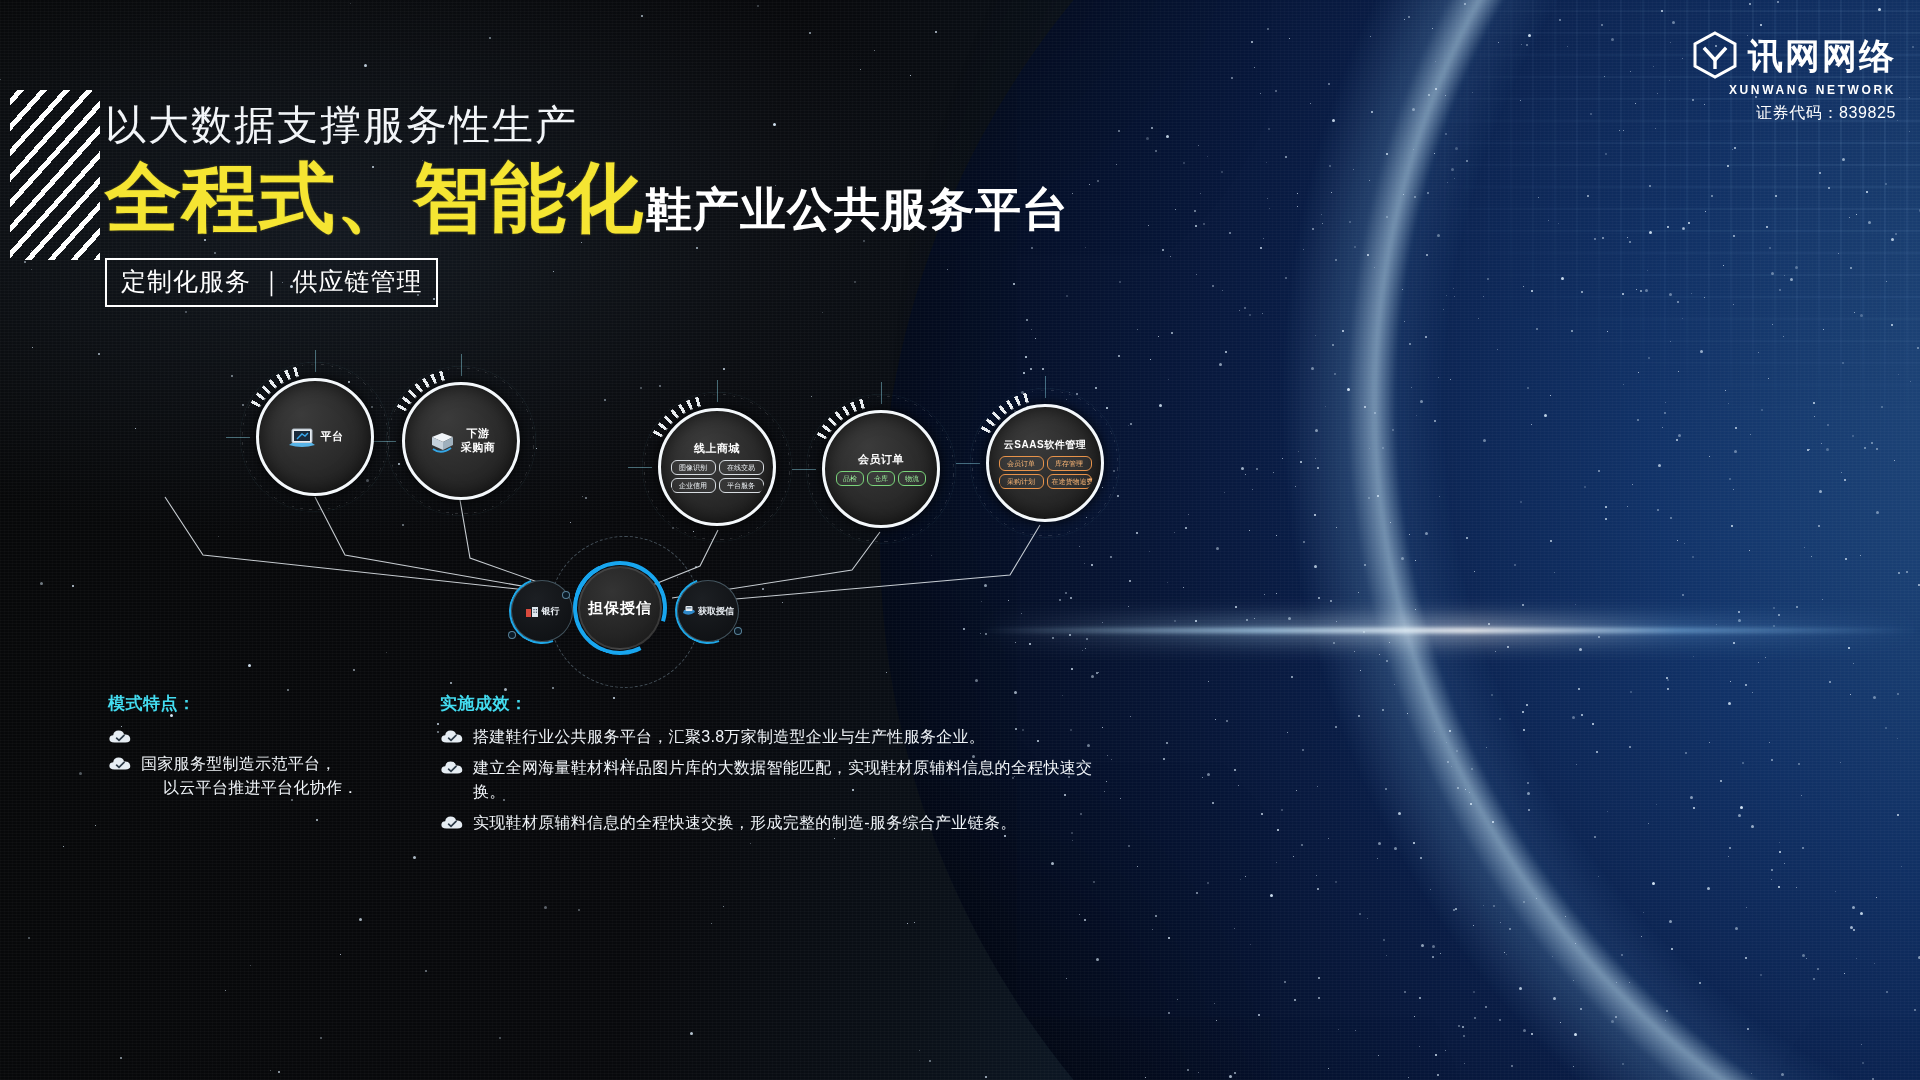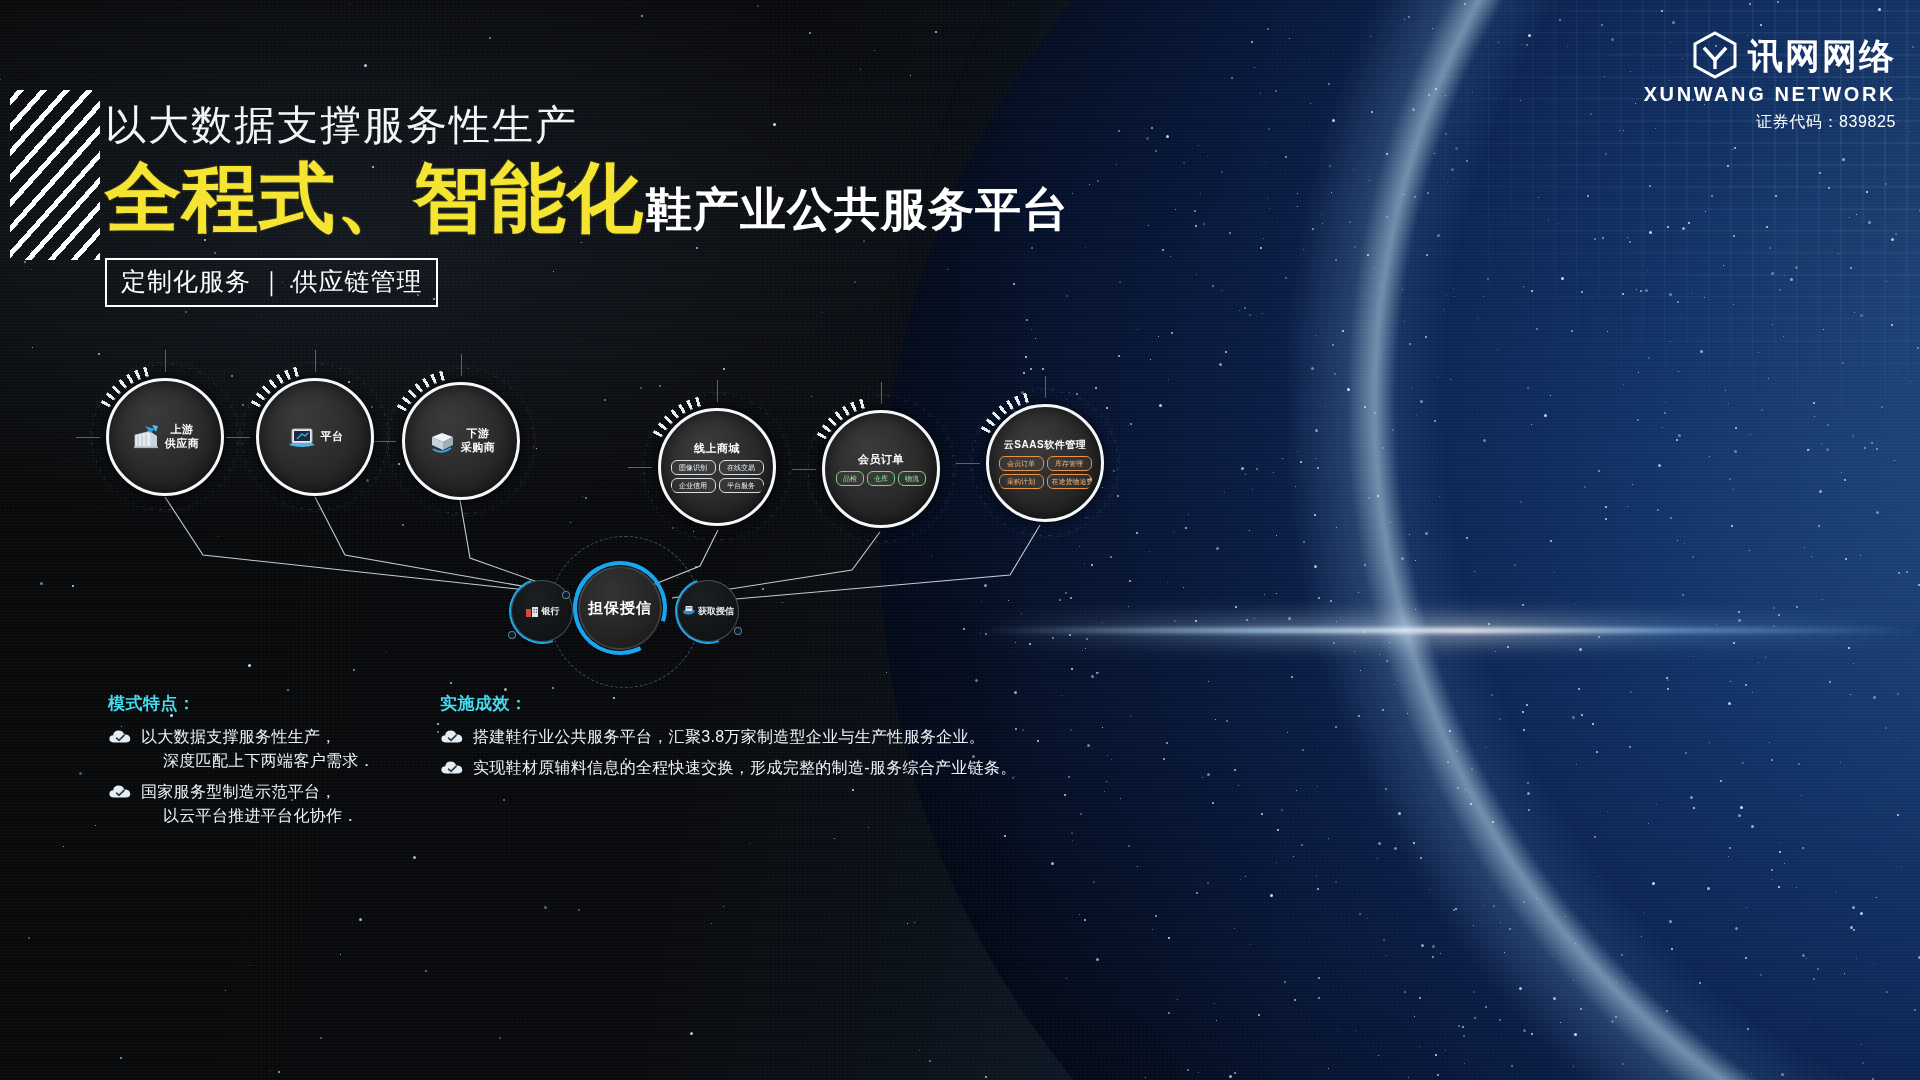--- a/index.html
+++ b/index.html
@@ -237,21 +237,21 @@
   .bullet { display:flex; align-items:flex-start; gap:9px; margin-bottom:7px; }
   .cloud-ic { flex:0 0 auto; width:24px; height:17px; margin-top:3px; }
   .btxt { color:#f0f4f8; font-size:16px; line-height:1.5; letter-spacing:.3px; }
   .btxt .l2 { display:block; padding-left:22px; }
 
   
   .logo { position:absolute; right:24px; top:30px; text-align:right; }
   .logo-main { display:flex; align-items:center; justify-content:flex-end; gap:8px; }
   .logo-mark { width:50px; height:50px; }
   .logo-cn { color:#fff; font-size:35px; font-weight:bold; letter-spacing:2px; line-height:1; }
-  .logo-en { color:#fff; font-size:20px; font-weight:bold; letter-spacing:2.6px; margin-top:3px; }
+  .logo-en { color:#fff; font-size:12px; font-weight:bold; letter-spacing:2.6px; margin-top:3px; }
   .logo-code { color:#fff; font-size:16px; letter-spacing:.6px; margin-top:6px; }
 </style>
 </head>
 <body>
 
 <div id="poster">
 
   <div class="bg-space"></div>
   <div class="globe-glow"></div>
   <div class="globe"></div>
@@ -1127,46 +1127,20 @@
       <path d="M315 497 L345 555 L556 592"></path>
       <path d="M460 500 L470 558 L560 590"></path>
       <path d="M718 530 L700 566 L635 592"></path>
       <path d="M880 532 L852 570 L672 598"></path>
       <path d="M1040 525 L1010 575 L690 603"></path>
     </g>
   </svg>
 
   <div class="nodes">
 
-    <div class="node" style="left:106px; top:378px;">
-      <div class="ring-outer"></div>
-      <div class="ring-cross"></div>
-      <div class="ring-white"></div>
-      <div class="blades"></div>
-      <div class="inner">
-        <div class="node-row-inner">
-          <span class="node-icon">
-            <svg viewBox="0 0 30 28" width="30" height="28">
-              <path d="M4 24 L4 12 L20 8 L20 24 Z" fill="#e7ecf1" stroke="#b9c3cc" stroke-width=".8"></path>
-              <path d="M20 9 L20 24 L26 24 L26 13 Z" fill="#c9d3dc"></path>
-              <g stroke="#9aa6b1" stroke-width=".7">
-                  <path d="M7 13v10M11 12v11M15 11v12"></path>
-                </g>
-              <path d="M14 3 L24 6 L19 10 Z" fill="#2e9ee0"></path>
-              <path d="M21 2 L25 9 L27 3 Z" fill="#55bdf2"></path>
-              <rect x="3" y="23.5" width="24" height="1.6" fill="#aeb9c3"></rect>
-            </svg>
-          </span>
-          <span class="node-label">
-            <span>上游</span><br>
-            <span>供应商</span>
-          </span>
-        </div>
-      </div>
-    </div>
 
     <div class="node" style="left:402px; top:382px;">
       <div class="ring-outer"></div>
       <div class="ring-cross"></div>
       <div class="ring-white"></div>
       <div class="blades"></div>
       <div class="inner">
         <div class="node-row-inner">
           <span class="node-icon">
             <svg viewBox="0 0 30 28" width="30" height="28">
@@ -1296,24 +1270,20 @@
 
   <div class="col" style="left:108px; top:692px; width:300px;">
     <div class="col-head">模式特点：</div>
     <div class="bullet">
       <span class="cloud-ic">
         <svg viewBox="0 0 24 17" width="24" height="17">
           <path d="M6.5 14.5 Q1 14.5 1.4 10.5 Q1.8 7.2 5.2 7.2 Q5.8 2.6 10.6 2.6 Q15.2 2.6 16.1 6.6 Q21.6 6.1 22.2 10.6 Q22.8 14.5 17.4 14.5 Z" fill="#e6edf3"></path>
           <path d="M8.6 10.2 L11 12.4 L16 7.4" stroke="#2b3946" stroke-width="1.7" fill="none" stroke-linecap="round"></path>
         </svg>
       </span>
-      <span class="btxt">
-        <span>以大数据支撑服务性生产，</span>
-        <span class="l2">深度匹配上下两端客户需求．</span>
-      </span>
     </div>
     <div class="bullet">
       <span class="cloud-ic">
         <svg viewBox="0 0 24 17" width="24" height="17">
           <path d="M6.5 14.5 Q1 14.5 1.4 10.5 Q1.8 7.2 5.2 7.2 Q5.8 2.6 10.6 2.6 Q15.2 2.6 16.1 6.6 Q21.6 6.1 22.2 10.6 Q22.8 14.5 17.4 14.5 Z" fill="#e6edf3"></path>
           <path d="M8.6 10.2 L11 12.4 L16 7.4" stroke="#2b3946" stroke-width="1.7" fill="none" stroke-linecap="round"></path>
         </svg>
       </span>
       <span class="btxt">
         <span>国家服务型制造示范平台，</span>
@@ -1333,17 +1303,26 @@
       </span>
       <span class="btxt">搭建鞋行业公共服务平台，汇聚3.8万家制造型企业与生产性服务企业。</span>
     </div>
     <div class="bullet">
       <span class="cloud-ic">
         <svg viewBox="0 0 24 17" width="24" height="17">
           <path d="M6.5 14.5 Q1 14.5 1.4 10.5 Q1.8 7.2 5.2 7.2 Q5.8 2.6 10.6 2.6 Q15.2 2.6 16.1 6.6 Q21.6 6.1 22.2 10.6 Q22.8 14.5 17.4 14.5 Z" fill="#e6edf3"></path>
           <path d="M8.6 10.2 L11 12.4 L16 7.4" stroke="#2b3946" stroke-width="1.7" fill="none" stroke-linecap="round"></path>
         </svg>
       </span>
+      <span class="btxt">建立全网海量鞋材料样品图片库的大数据智能匹配，实现鞋材原辅料信息的全程快速交换。</span>
+    </div>
+    <div class="bullet">
+      <span class="cloud-ic">
+        <svg viewBox="0 0 24 17" width="24" height="17">
+          <path d="M6.5 14.5 Q1 14.5 1.4 10.5 Q1.8 7.2 5.2 7.2 Q5.8 2.6 10.6 2.6 Q15.2 2.6 16.1 6.6 Q21.6 6.1 22.2 10.6 Q22.8 14.5 17.4 14.5 Z" fill="#e6edf3"></path>
+          <path d="M8.6 10.2 L11 12.4 L16 7.4" stroke="#2b3946" stroke-width="1.7" fill="none" stroke-linecap="round"></path>
+        </svg>
+      </span>
       <span class="btxt">实现鞋材原辅料信息的全程快速交换，形成完整的制造-服务综合产业链条。</span>
     </div>
   </div>
 
 </div>
 
 </body></html>

